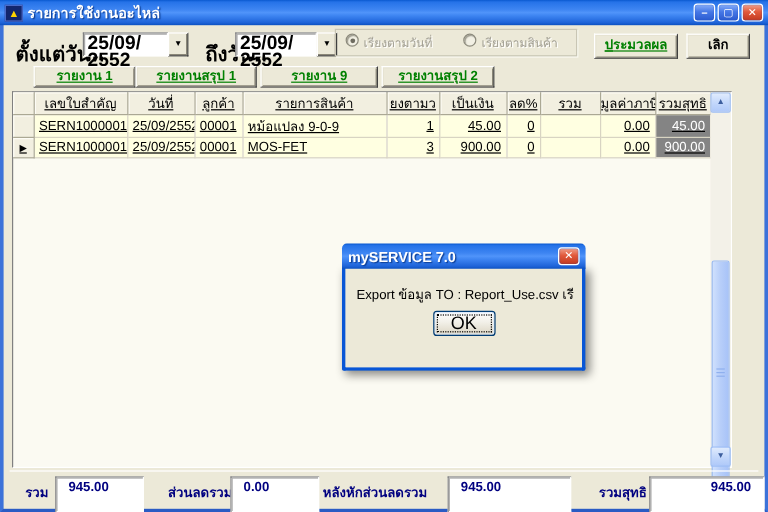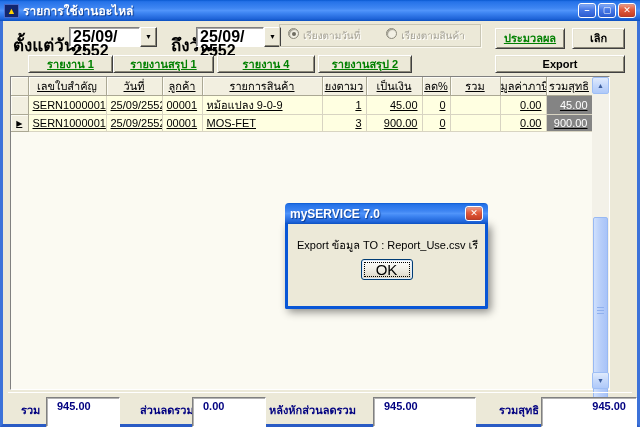--- a/index.html
+++ b/index.html
@@ -114,23 +114,22 @@
       <span class="rdot"></span>
       <span class="rlabel">เรียงตามสินค้า</span>
     </span>
   </div>
 
   <div class="btn green btn-process" style="left:492px;top:28px;width:70px;height:21px;line-height:19px;">ประมวลผล</div>
   <div class="btn" style="left:569px;top:28px;width:53px;height:21px;line-height:19px;">เลิก</div>
 
   <div class="btn green" style="left:25px;top:55px;width:85px;height:18px;line-height:16px;">รายงาน 1</div>
   <div class="btn green" style="left:110px;top:55px;width:101px;height:18px;line-height:16px;">รายงานสรุป 1</div>
-  <div class="btn green" style="left:214px;top:55px;width:98px;height:18px;line-height:16px;">รายงาน 4</div>
+  <div class="btn green" style="left:214px;top:55px;width:98px;height:18px;line-height:16px;">รายงาน 9</div>
   <div class="btn green" style="left:315px;top:55px;width:94px;height:18px;line-height:16px;">รายงานสรุป 2</div>
-  <div class="btn" style="left:492px;top:55px;width:130px;height:18px;line-height:16px;">Export</div>
 
   <div id="grid">
     <table>
       <colgroup>
         <col style="width:17px">
           <col style="width:78px">
           <col style="width:56px">
           <col style="width:40px">
         <col style="width:120px">
           <col style="width:44px">

